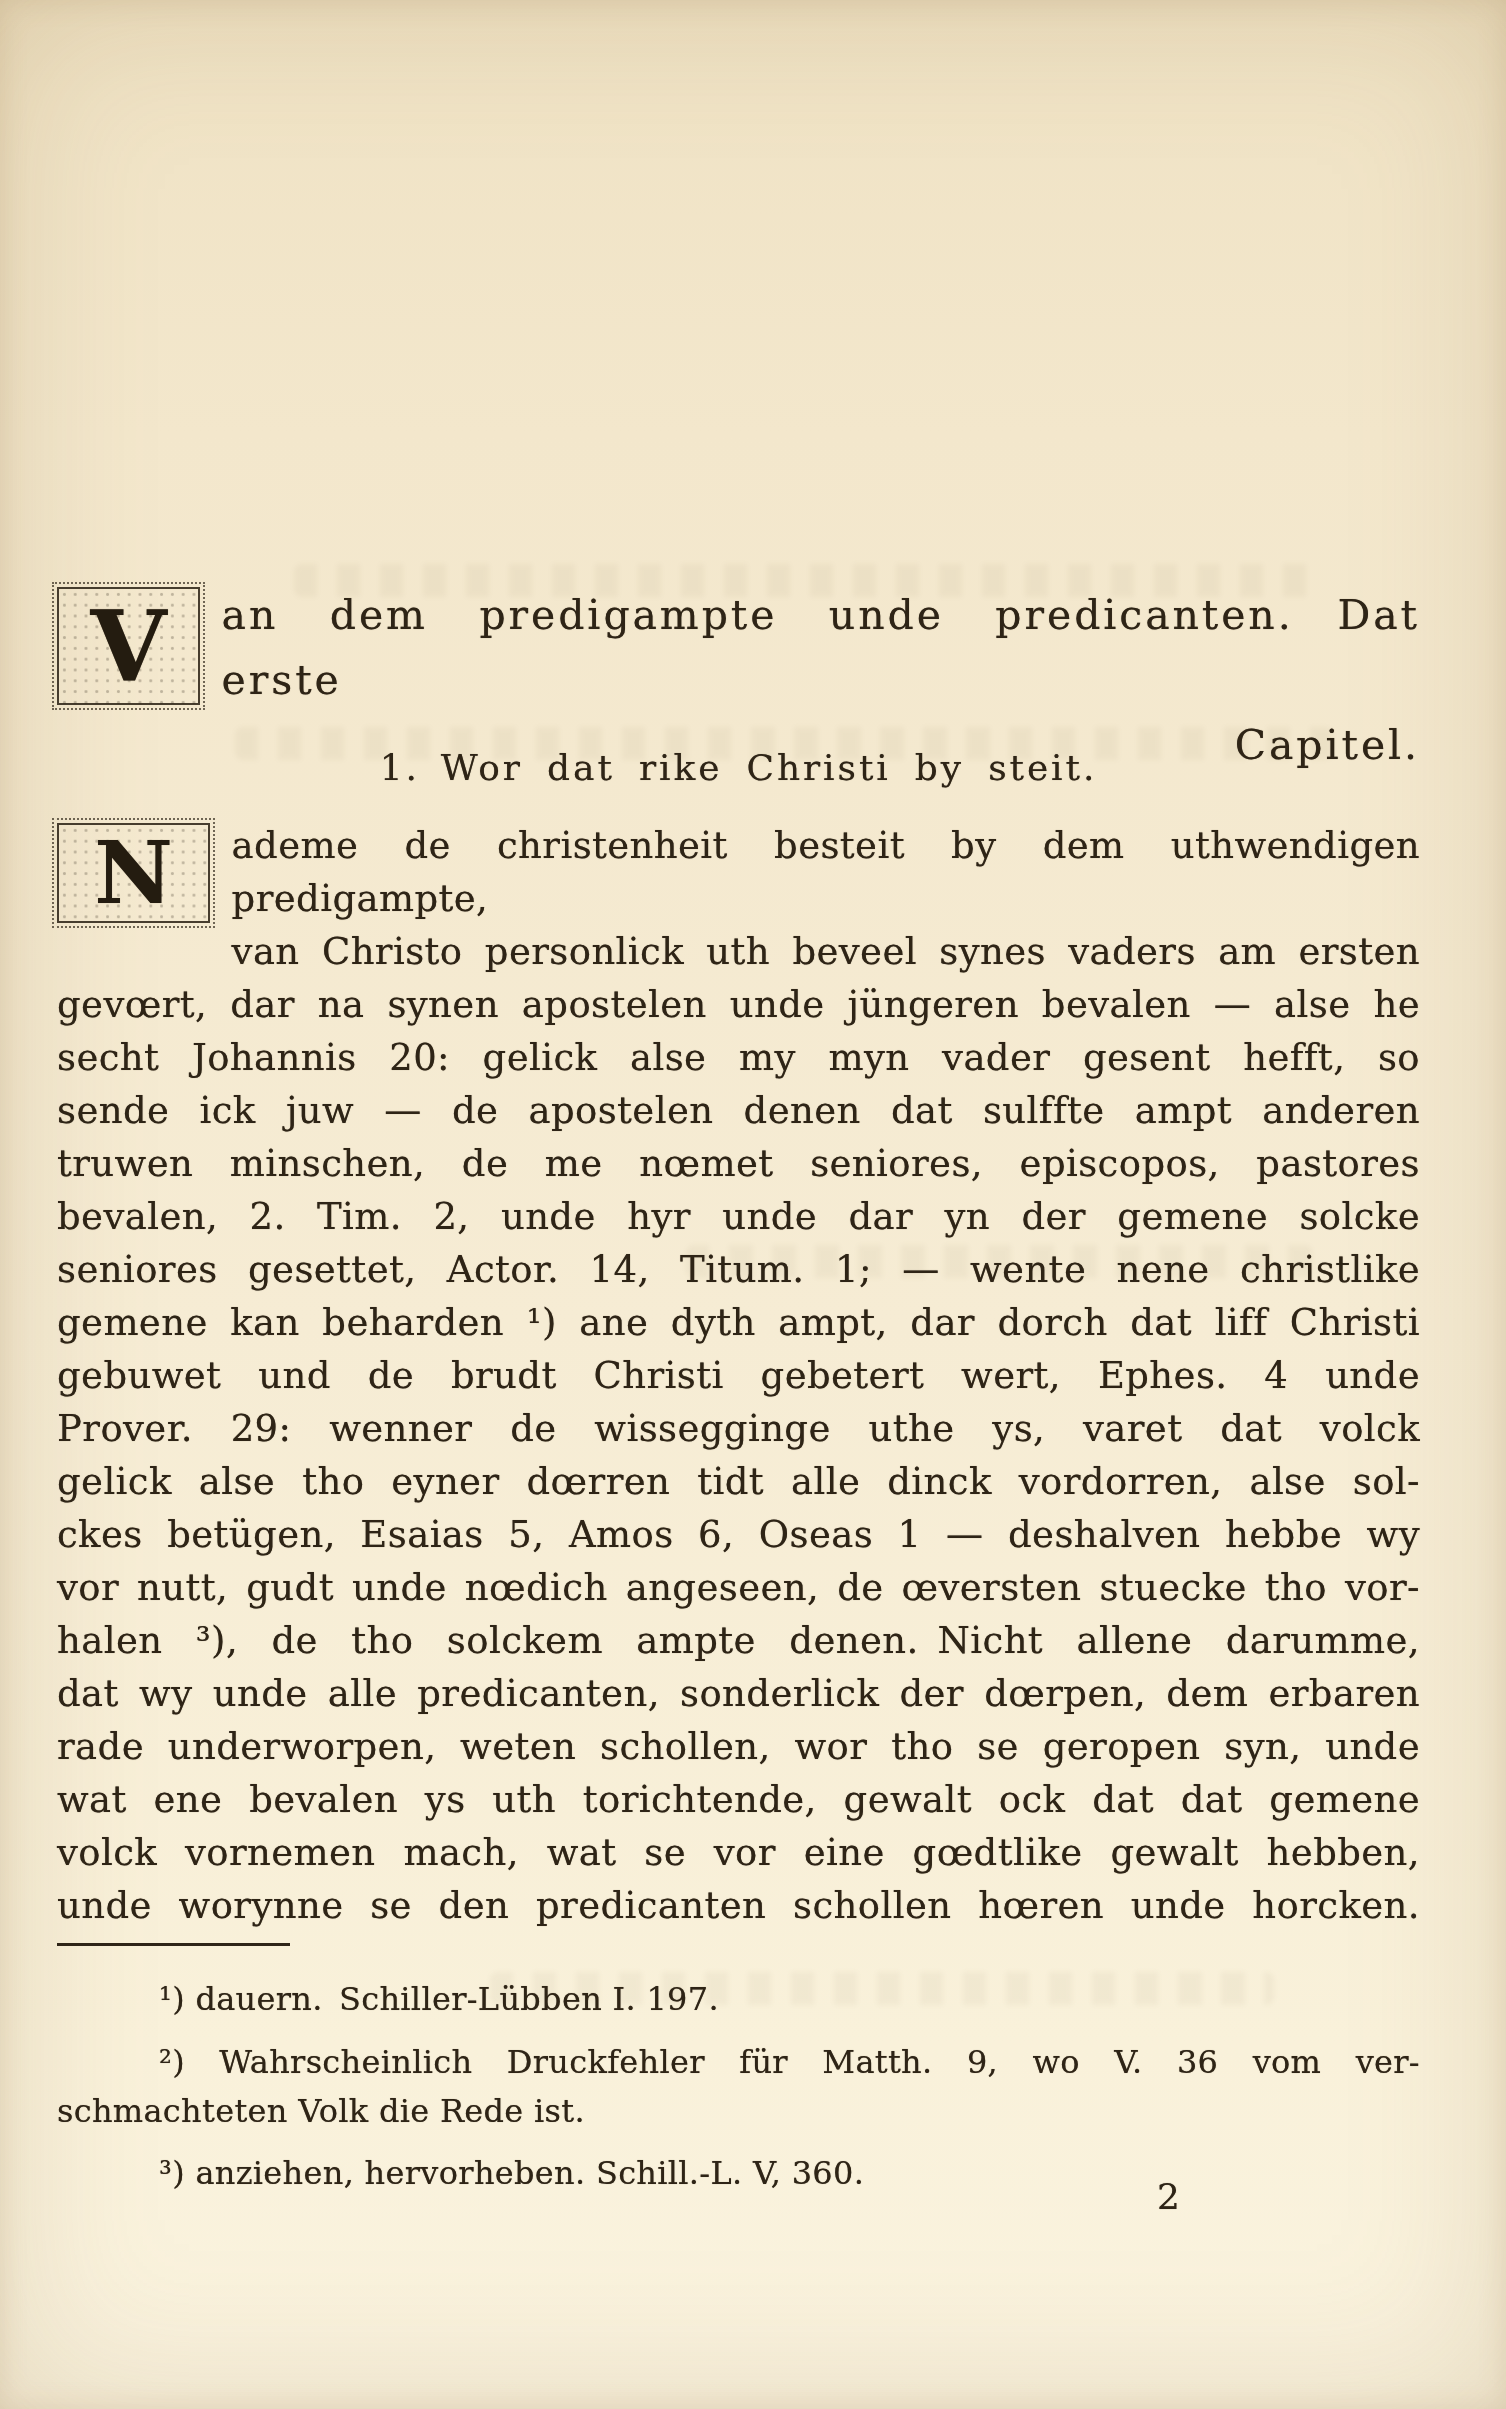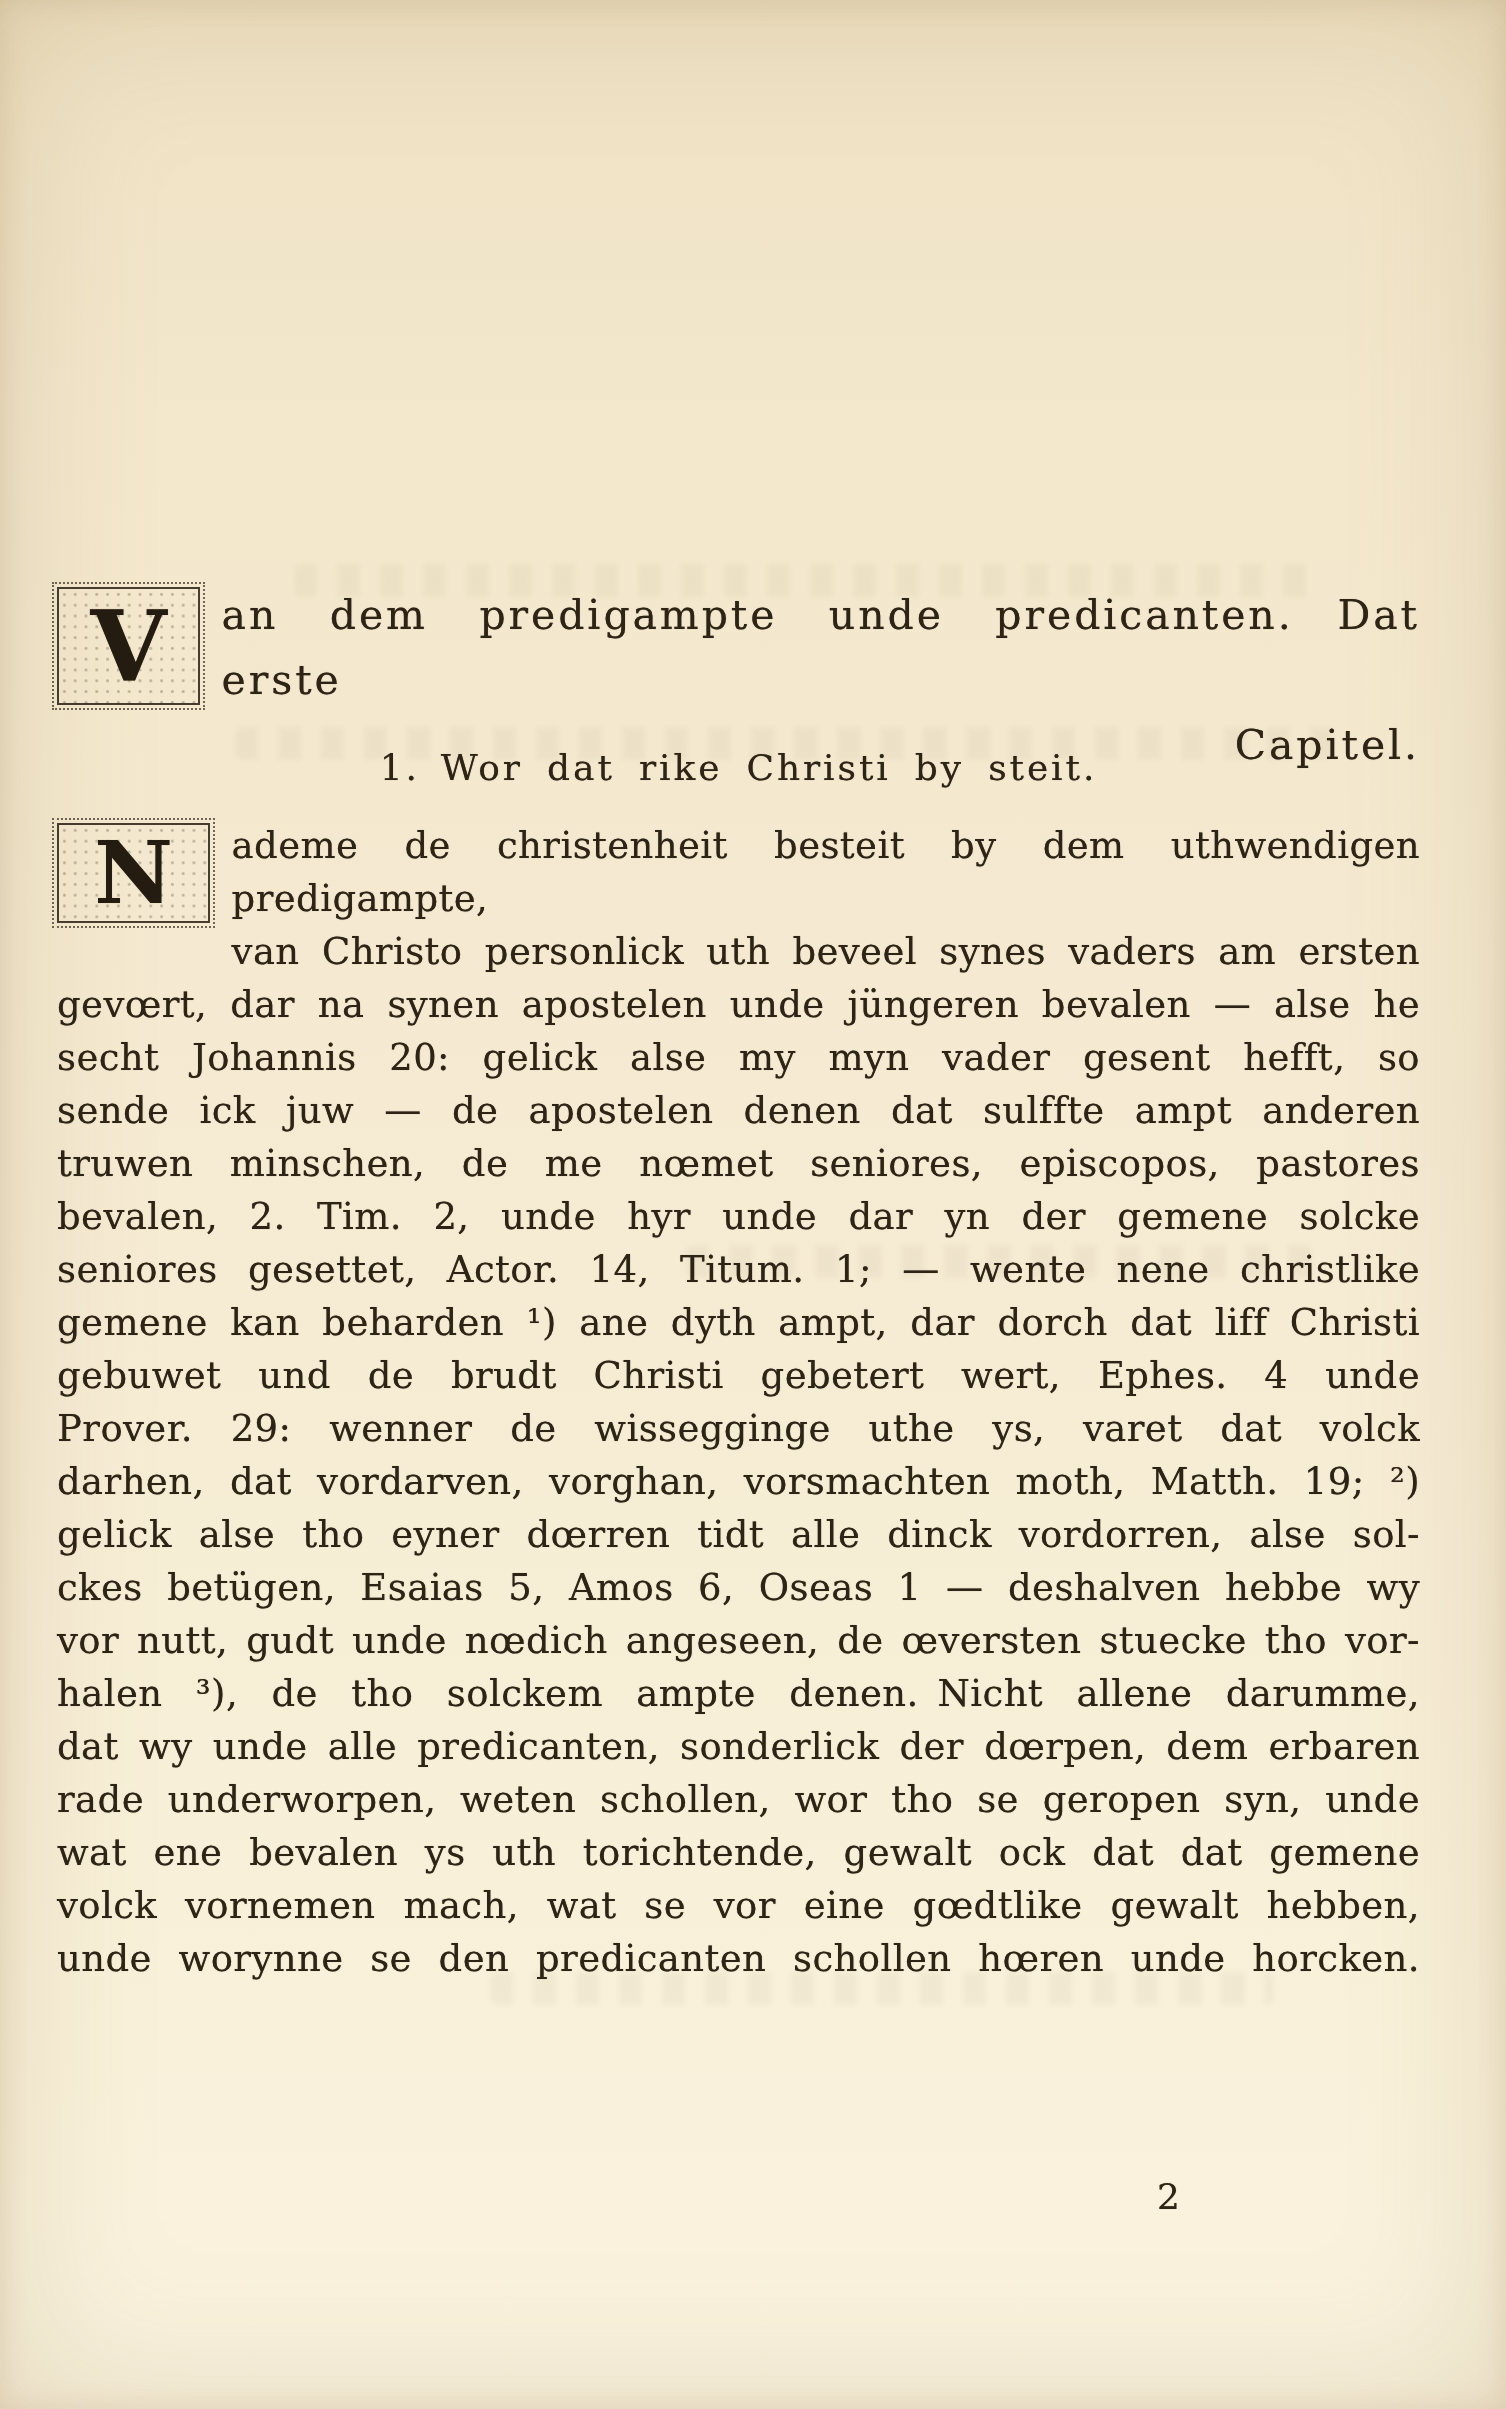--- a/index.html
+++ b/index.html
@@ -96,30 +96,38 @@
         <div class="bl">van Christo personlick uth beveel synes vaders am ersten</div>
         <div class="bl">gevœrt, dar na synen apostelen unde jüngeren bevalen — alse he</div>
         <div class="bl">secht Johannis 20: gelick alse my myn vader gesent hefft, so</div>
         <div class="bl">sende ick juw — de apostelen denen dat sulffte ampt anderen</div>
         <div class="bl">truwen minschen, de me nœmet seniores, episcopos, pastores</div>
         <div class="bl">bevalen, 2. Tim. 2, unde hyr unde dar yn der gemene solcke</div>
         <div class="bl">seniores gesettet, Actor. 14, Titum. 1; — wente nene christlike</div>
         <div class="bl">gemene kan beharden ¹) ane dyth ampt, dar dorch dat liff Christi</div>
         <div class="bl">gebuwet und de brudt Christi gebetert wert, Ephes. 4 unde</div>
         <div class="bl">Prover. 29: wenner de wissegginge uthe ys, varet dat volck</div>
-        <div class="bl">darhen, dat vordarven, vorghan, vorsmachten moth, Matth. 19; ²)</div>
         <div class="bl">gelick alse tho eyner dœrren tidt alle dinck vordorren, alse sol-</div>
         <div class="bl">ckes betügen, Esaias 5, Amos 6, Oseas 1 — deshalven hebbe wy</div>
         <div class="bl">vor nutt, gudt unde nœdich angeseen, de œversten stuecke tho vor-</div>
         <div class="bl">halen ³), de tho solckem ampte denen. Nicht allene darumme,</div>
         <div class="bl">dat wy unde alle predicanten, sonderlick der dœrpen, dem erbaren</div>
         <div class="bl">rade underworpen, weten schollen, wor tho se geropen syn, unde</div>
         <div class="bl">wat ene bevalen ys uth torichtende, gewalt ock dat dat gemene</div>
         <div class="bl">volck vornemen mach, wat se vor eine gœdtlike gewalt hebben,</div>
         <div class="bl">unde worynne se den predicanten schollen hœren unde horcken.</div>
       </div>
   </div>
 
+  <div class="footnotes ink">
+    <div class="fn-rule"></div>
+    <div>
+        <div class="fn-line indent">¹) dauern. Schiller-Lübben I. 197.</div>
+        <div class="fn-line indent justify gap-top">²) Wahrscheinlich Druckfehler für Matth. 9, wo V. 36 vom ver-</div>
+        <div class="fn-line">schmachteten Volk die Rede ist.</div>
+        <div class="fn-line indent gap-top">³) anziehen, hervorheben. Schill.-L. V, 360.</div>
+      </div>
+  </div>
 
   <div class="page-number ink">2</div>
 
 </div>
 
 
 </body></html>

